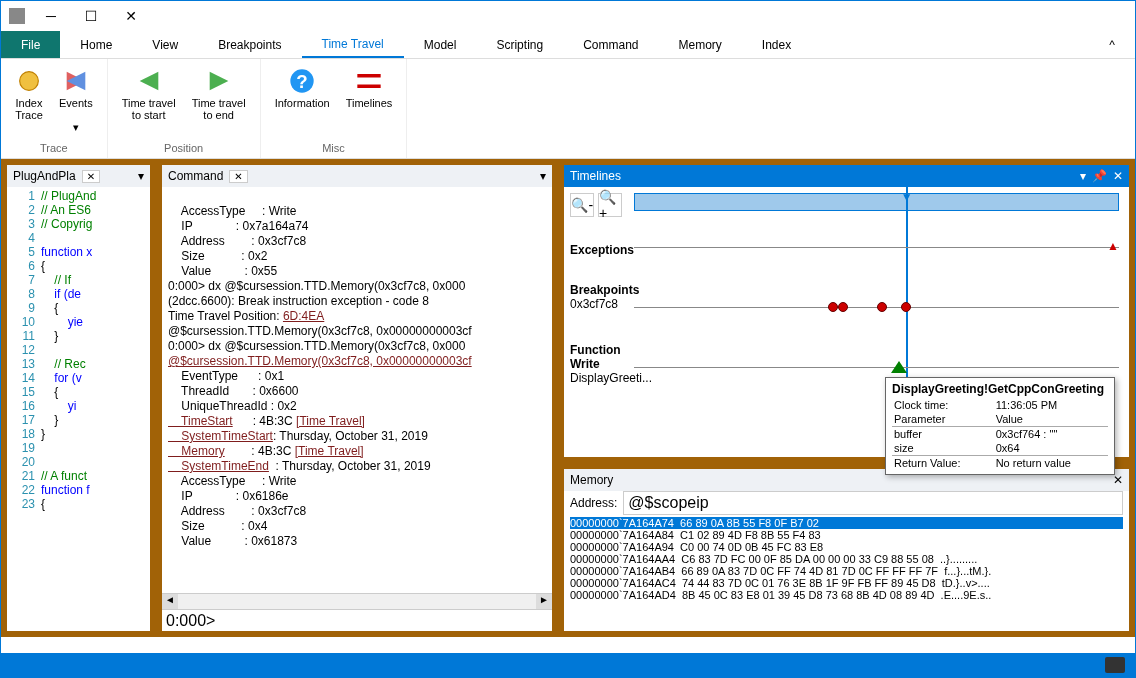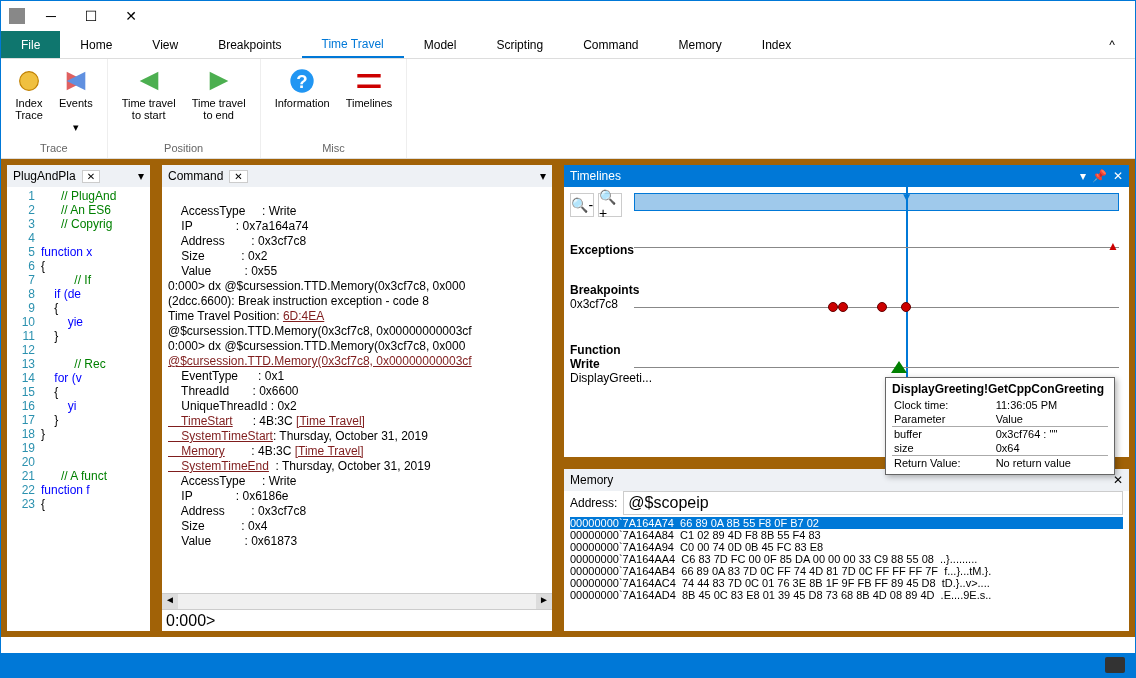--- a/index.html
+++ b/index.html
@@ -21,21 +21,21 @@
 .content { display: flex; height: 478px; }
 .panel { display: flex; flex-direction: column; border: 6px solid #a16207; }
 .panel-header { height: 22px; background: #eef1f5; display: flex; align-items: center; padding: 0 6px; font-size: 12px; gap: 6px; }
 .panel-header .close-x { padding: 0 4px; background: #fff; border: 1px solid #ccc; font-size: 10px; }
 .panel-header.blue { background: #0078d7; color: #fff; }
 .panel-header .right-icons { margin-left: auto; display: flex; gap: 6px; }
 .code-panel { width: 155px; min-width: 155px; }
 .code-body { flex: 1; overflow: hidden; font-family: Consolas, monospace; font-size: 12px; padding: 2px 0; }
 .code-line { display: flex; white-space: pre; }
 .code-line .ln { width: 34px; text-align: right; color: #2b91af; padding-right: 6px; }
-.code-line .c-comment { color: #008000; margin-left: 20px; }
+.code-line .c-comment { color: #008000; }
 .code-line .c-key { color: #0000ff; }
 .command-panel { width: 402px; min-width: 402px; }
 .command-body { flex: 1; overflow: hidden; font-family: Consolas, monospace; font-size: 12px; padding: 2px 6px; line-height: 15px; white-space: pre; }
 .command-body .link { color: #7f1d1d; text-decoration: underline; }
 .command-input { height: 22px; border-top: 1px solid #ccc; display: flex; align-items: center; padding: 0 4px; font-family: Consolas, monospace; font-size: 16px; }
 .right-col { flex: 1; display: flex; flex-direction: column; position: relative; }
 .timelines-body { height: 270px; display: flex; }
 .timelines-right { flex: 1; position: relative; padding: 6px 10px 6px 0; }
 .tl-zoom { display: flex; gap: 4px; margin-bottom: 6px; }
 .tl-zoom .zbtn { width: 24px; height: 24px; border: 1px solid #ccc; display: flex; align-items: center; justify-content: center; font-size: 14px; }

